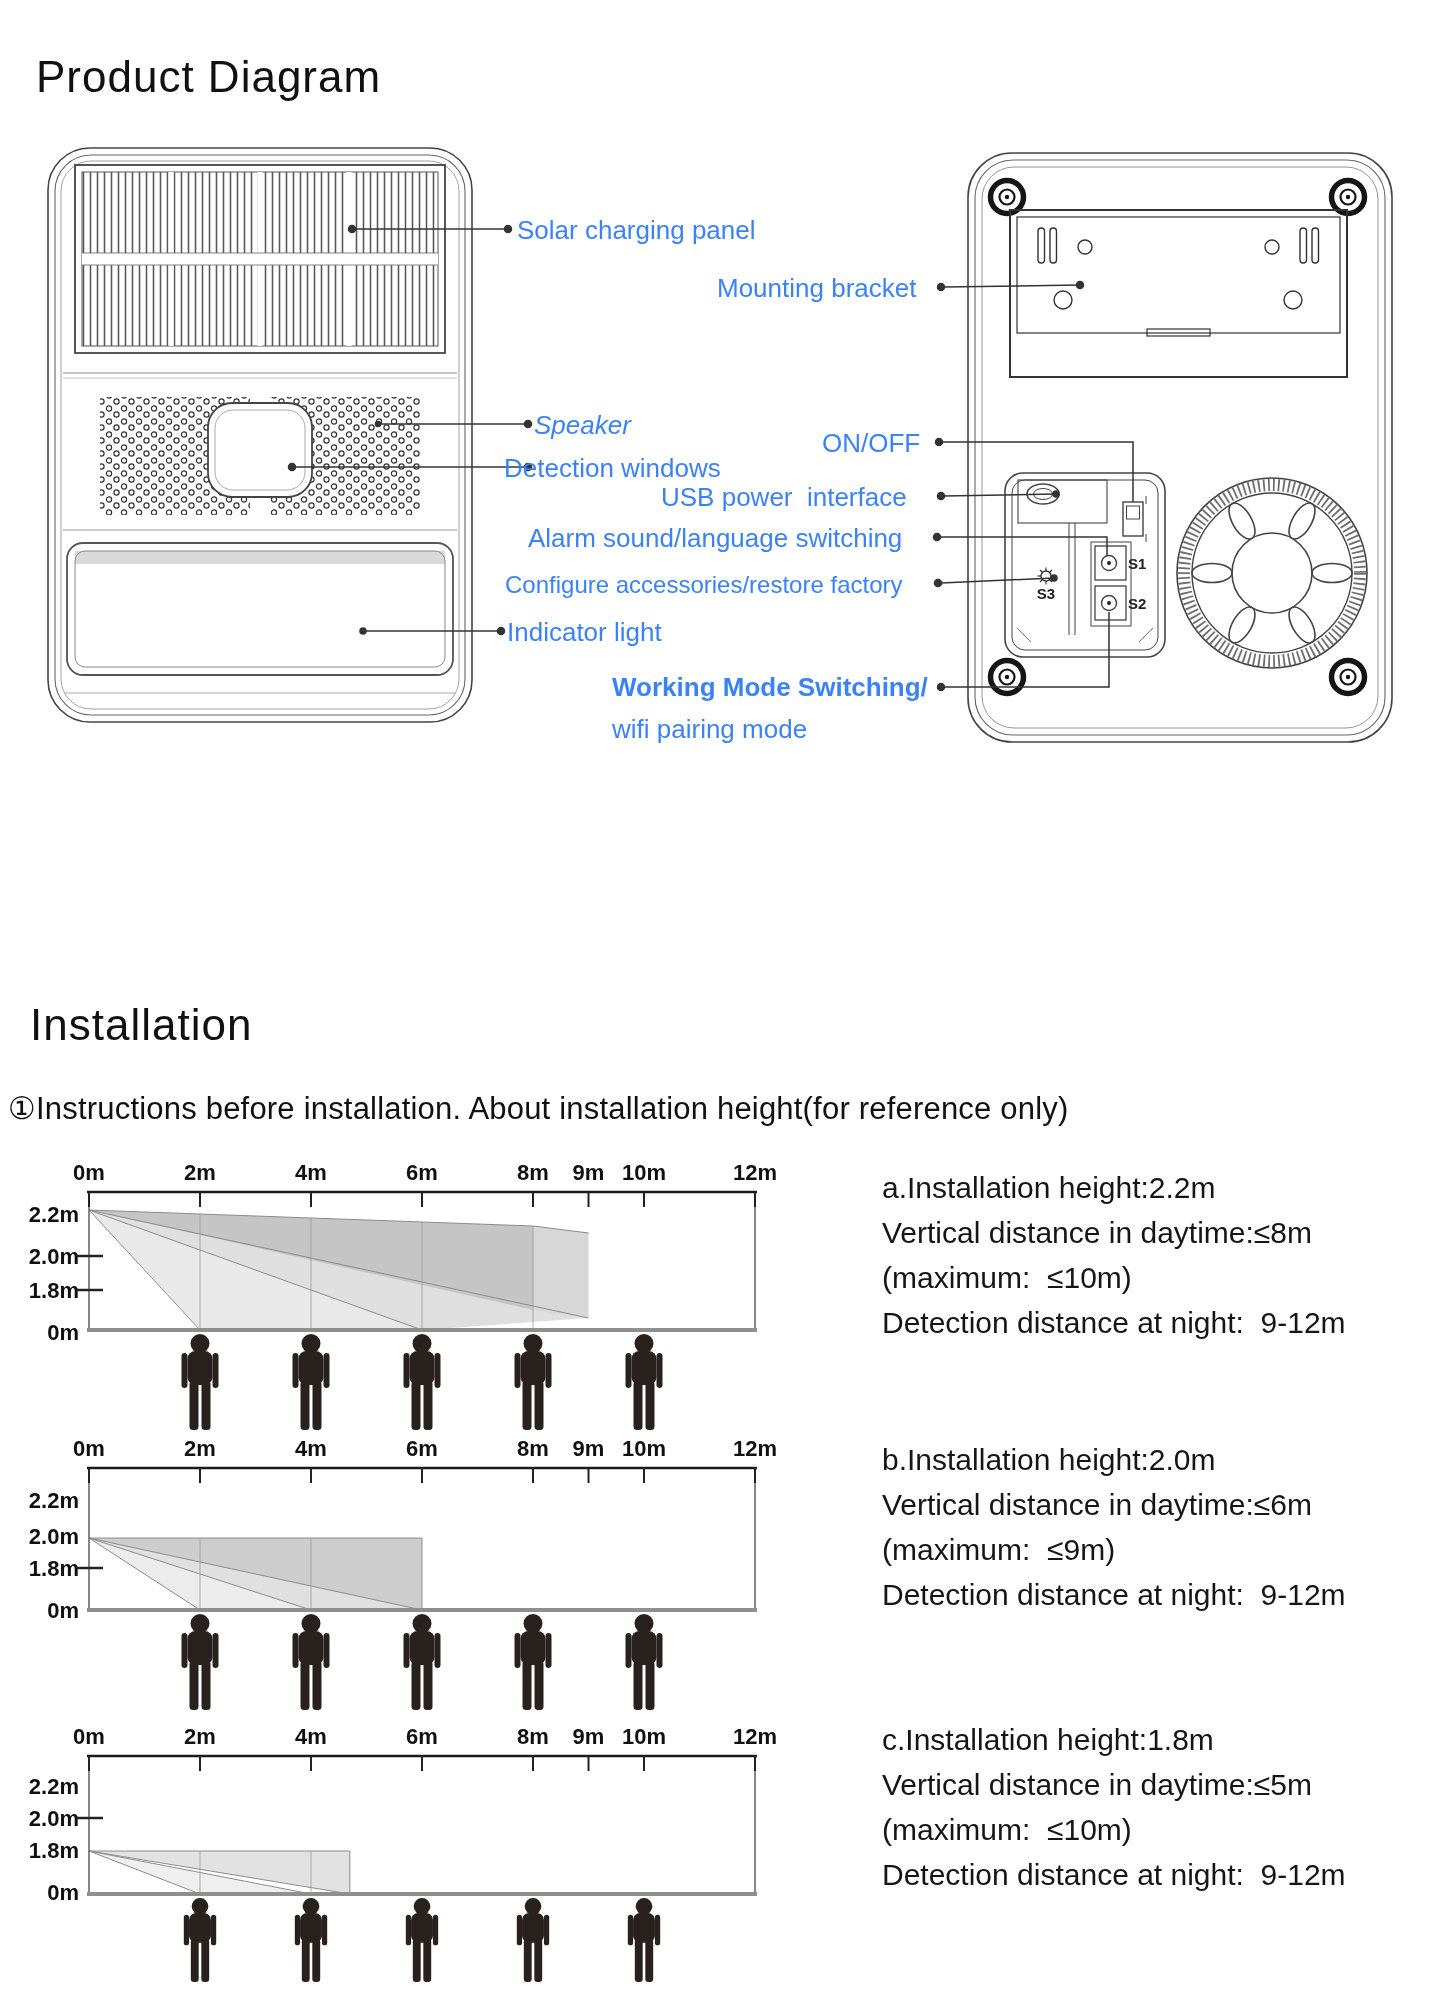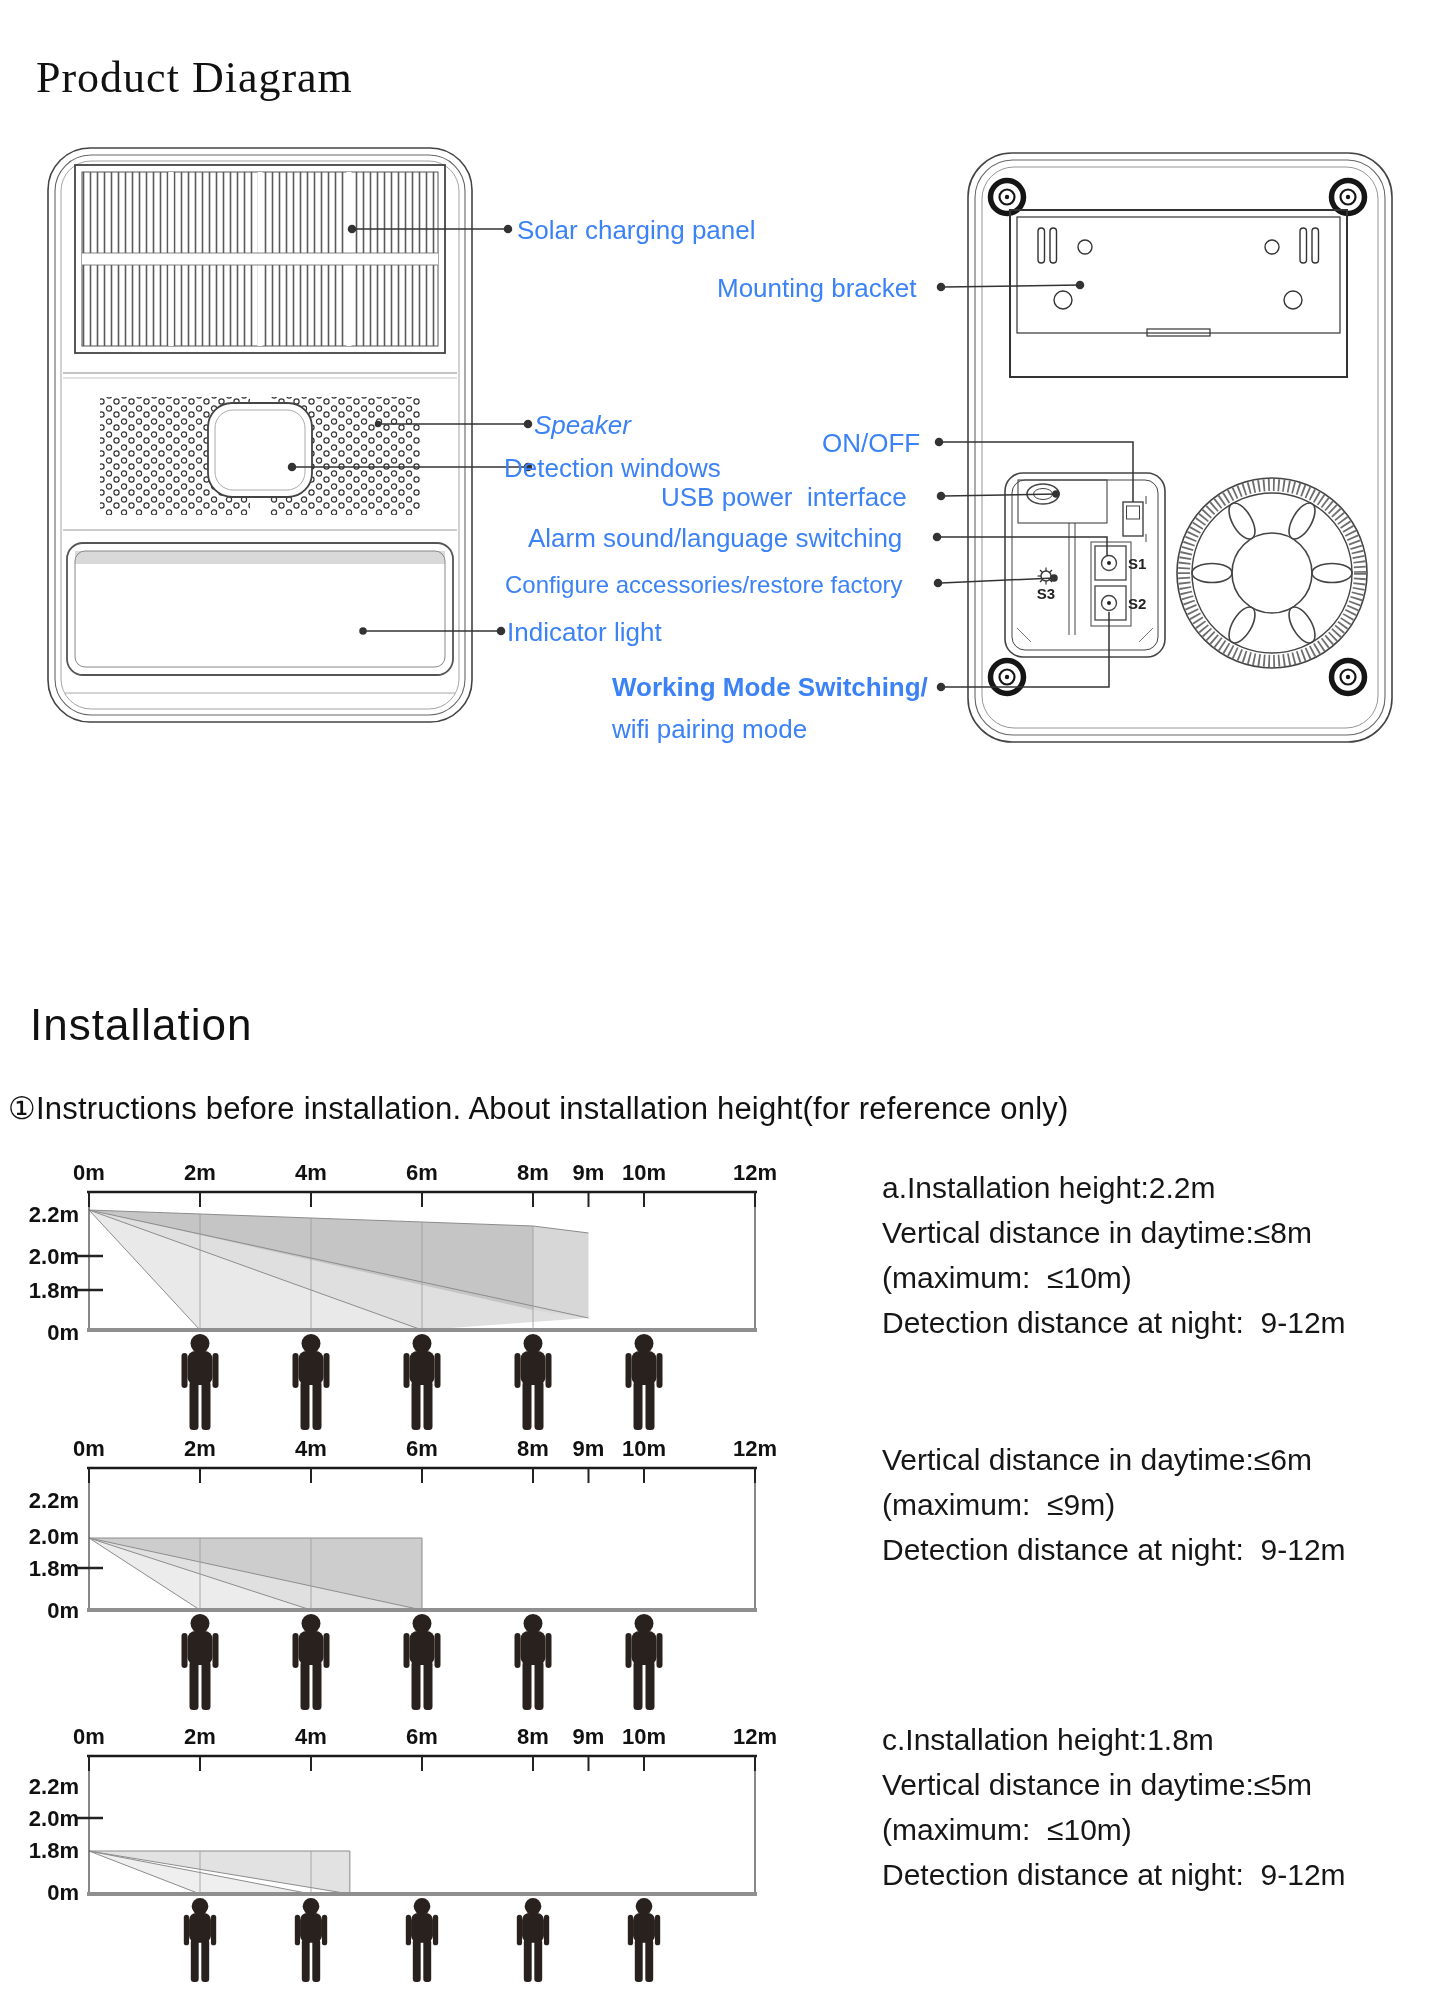--- a/index.html
+++ b/index.html
@@ -15,21 +15,21 @@
   .note{position:absolute;left:850px;font-size:30px;line-height:45px;color:#161616;margin-left:32px;}
   .note div{white-space:pre;}
   .svgtxt{font:700 15px "Liberation Sans","DejaVu Sans",sans-serif;fill:#222;}
   .tick-label{font:700 22px "Liberation Sans","DejaVu Sans",sans-serif;fill:#111;}
 </style>
 </head>
 <body>
 
 <div class="page">
 
-  <div class="h1" style="left:36px;top:52px;font-family:Liberation Serif, serif;">Product Diagram</div>
+  <div class="h1" style="left:36px;top:52px;">Product Diagram</div>
 
   <svg class="dev" style="left:45px;top:145px;" width="430" height="580" viewBox="0 0 430 580">
     <defs>
       <pattern id="stripes" width="7" height="8" patternUnits="userSpaceOnUse">
         <rect width="7" height="8" fill="#ffffff"></rect>
         <line x1="3.5" y1="0" x2="3.5" y2="8" stroke="#5a5a5a" stroke-width="1.6"></line>
       </pattern>
       <pattern id="dots" width="15" height="13" patternUnits="userSpaceOnUse">
         <circle cx="4" cy="3.5" r="2.6" fill="none" stroke="#333" stroke-width="1.2"></circle>
         <circle cx="11.5" cy="9.5" r="2.6" fill="none" stroke="#333" stroke-width="1.2"></circle>
@@ -514,20 +514,21 @@
         </g>
       </svg></div>
 
   <div class="note" style="top:1165px;">
     <div>a.Installation height:2.2m</div>
     <div>Vertical distance in daytime:≤8m</div>
     <div>(maximum:  ≤10m)</div>
     <div>Detection distance at night:  9-12m</div>
   </div>
   <div class="note" style="top:1437px;">
+    <div>b.Installation height:2.0m</div>
     <div>Vertical distance in daytime:≤6m</div>
     <div>(maximum:  ≤9m)</div>
     <div>Detection distance at night:  9-12m</div>
   </div>
   <div class="note" style="top:1717px;">
     <div>c.Installation height:1.8m</div>
     <div>Vertical distance in daytime:≤5m</div>
     <div>(maximum:  ≤10m)</div>
     <div>Detection distance at night:  9-12m</div>
   </div>

